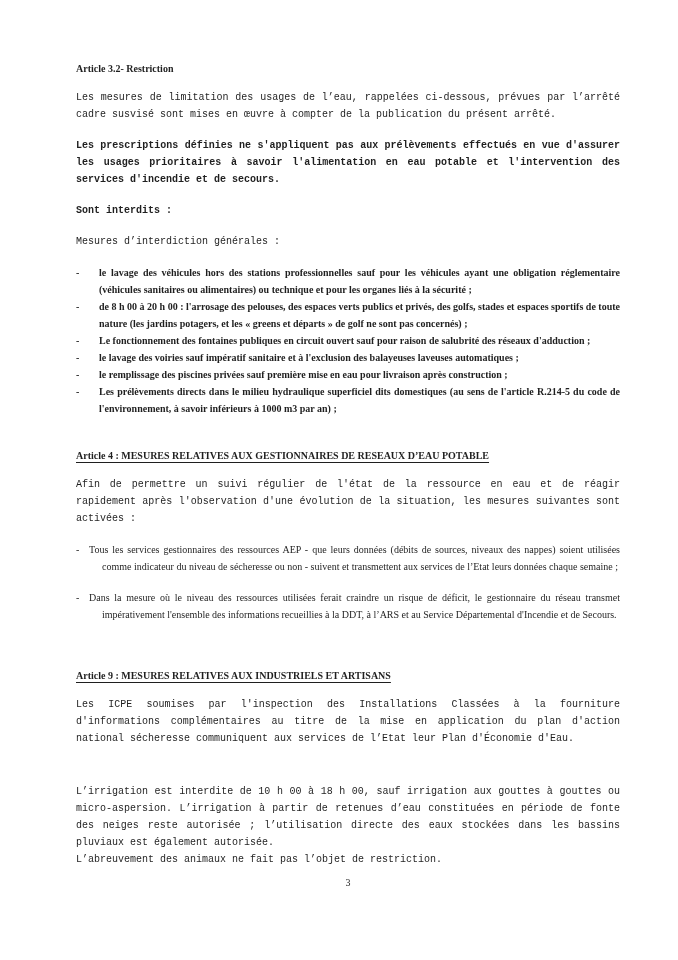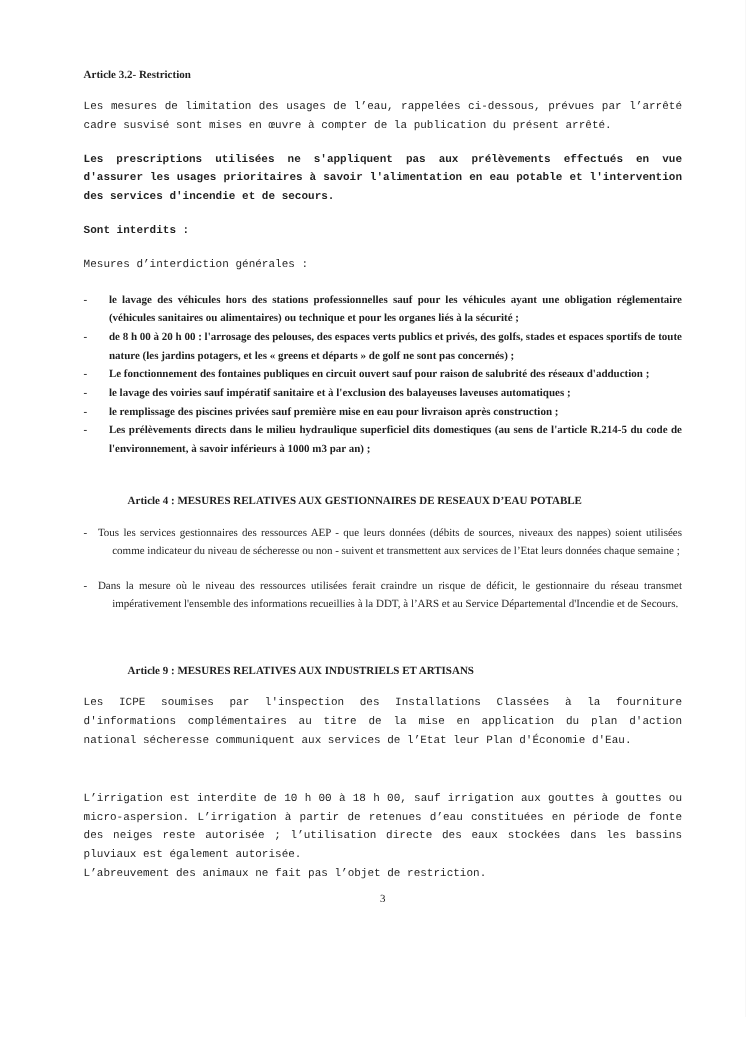--- a/index.html
+++ b/index.html
@@ -19,23 +19,23 @@
     font-size: 10px;
     line-height: 17px;
     color: #1f1f1f;
     overflow: hidden;
   }
   .heading {
     font-weight: bold;
     margin: 0 0 12px 0;
   }
   .heading.underlined {
+    text-decoration: underline;
     text-decoration-thickness: 1px;
     text-underline-offset: 3px;
-    margin-left: 40px;
   }
   .para {
     margin: 0 0 14px 0;
     text-align: justify;
     font-family: Liberation Mono, monospace;
   }
   .para.bold {
     font-weight: bold;
   }
   .para.tight {
@@ -76,39 +76,40 @@
 </style>
 </head>
 <body>
 
 <div class="page">
 
   <p class="heading">Article 3.2- Restriction</p>
 
   <p class="para">Les mesures de limitation des usages de l’eau, rappelées ci-dessous, prévues par l’arrêté cadre susvisé sont mises en œuvre à compter de la publication du présent arrêté.</p>
 
-  <p class="para bold">Les prescriptions utilisées ne s'appliquent pas aux prélèvements effectués en vue d'assurer les usages prioritaires à savoir l'alimentation en eau potable et l'intervention des services d'incendie et de secours.</p>
+  <p class="para bold">Les prescriptions définies ne s'appliquent pas aux prélèvements effectués en vue d'assurer les usages prioritaires à savoir l'alimentation en eau potable et l'intervention des services d'incendie et de secours.</p>
 
   <p class="para bold">Sont interdits :</p>
 
   <p class="para">Mesures d’interdiction générales :</p>
 
   <div class="bullet-list">
     <div class="bullet-item"><span class="marker">-</span><span>le lavage des véhicules hors des stations professionnelles sauf pour les véhicules ayant une obligation réglementaire (véhicules sanitaires ou alimentaires) ou technique et pour les organes liés à la sécurité ;</span></div>
     <div class="bullet-item"><span class="marker">-</span><span>de 8 h 00 à 20 h 00 : l'arrosage des pelouses, des espaces verts publics et privés, des golfs, stades et espaces sportifs de toute nature (les jardins potagers, et les « greens et départs » de golf ne sont pas concernés) ;</span></div>
     <div class="bullet-item"><span class="marker">-</span><span>Le fonctionnement des fontaines publiques en circuit ouvert sauf pour raison de salubrité des réseaux d'adduction ;</span></div>
     <div class="bullet-item"><span class="marker">-</span><span>le lavage des voiries sauf impératif sanitaire et à l'exclusion des balayeuses laveuses automatiques ;</span></div>
     <div class="bullet-item"><span class="marker">-</span><span>le remplissage des piscines privées sauf première mise en eau pour livraison après construction ;</span></div>
     <div class="bullet-item"><span class="marker">-</span><span>Les prélèvements directs dans le milieu hydraulique superficiel dits domestiques (au sens de l'article R.214-5 du code de l'environnement, à savoir inférieurs à 1000 m3 par an) ;</span></div>
   </div>
 
   <div class="spacer-before-h4"></div>
 
   <p class="heading underlined">Article 4 : MESURES RELATIVES AUX GESTIONNAIRES DE RESEAUX D’EAU POTABLE</p>
 
+  <p class="para">Afin de permettre un suivi régulier de l'état de la ressource en eau et de réagir rapidement après l'observation d'une évolution de la situation, les mesures suivantes sont activées :</p>
 
   <div class="dash-para"><span class="marker">-</span><span>Tous les services gestionnaires des ressources AEP - que leurs données (débits de sources, niveaux des nappes) soient utilisées comme indicateur du niveau de sécheresse ou non - suivent et transmettent aux services de l’Etat leurs données chaque semaine ;</span></div>
 
   <div class="dash-para"><span class="marker">-</span><span>Dans la mesure où le niveau des ressources utilisées ferait craindre un risque de déficit, le gestionnaire du réseau transmet impérativement l'ensemble des informations recueillies à la DDT, à l’ARS et au Service Départemental d'Incendie et de Secours.</span></div>
 
   <div class="spacer-before-h5"></div>
 
   <p class="heading underlined">Article 9 : MESURES RELATIVES AUX INDUSTRIELS ET ARTISANS</p>
 
   <p class="para">Les ICPE soumises par l'inspection des Installations Classées à la fourniture d'informations complémentaires au titre de la mise en application du plan d'action national sécheresse communiquent aux services de l’Etat leur Plan d'Économie d'Eau.</p>

